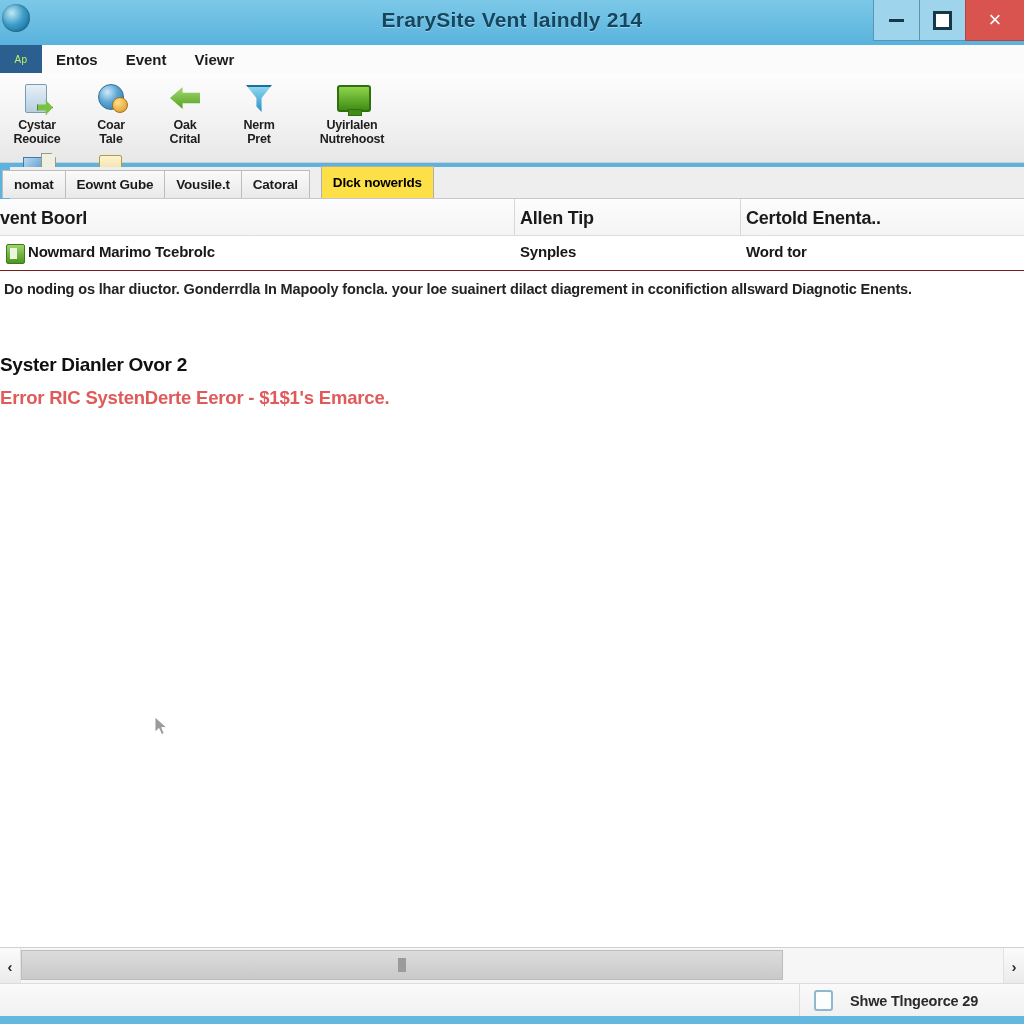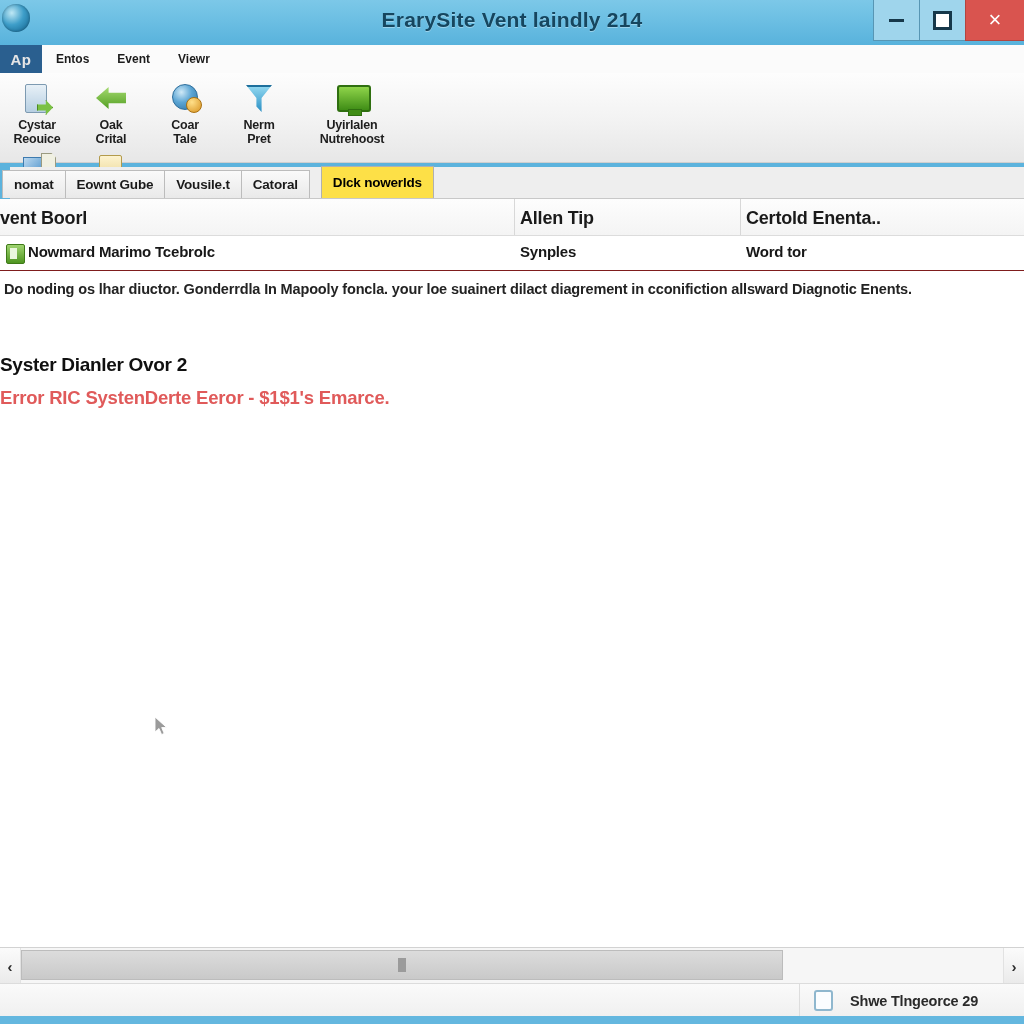--- a/index.html
+++ b/index.html
@@ -82,33 +82,33 @@
     left: 0; top: 45px;
     width: 1024px; height: 28px;
     background: #fbfbfb;
     border-bottom: 1px solid #e4e4e4;
     display: flex;
     align-items: stretch;
   }
   .menu-app {
     width: 42px;
     background: #2a5f8f;
-    color: #e5e5e5;
-    font-size: 15px;
-    font-weight: 700;
+    color: #bef264;
+    font-size: 10px;
+    font-weight: 400;
     display: flex;
     align-items: center;
     justify-content: center;
     letter-spacing: .5px;
   }
   .menu-item {
     display: flex;
     align-items: center;
     padding: 0 14px;
-    font-size: 12px;
+    font-size: 15px;
     font-weight: 600;
     color: #1c1c1c;
   }
 
   
   .toolbar {
     position: absolute;
     left: 0; top: 73px;
     width: 1024px; height: 90px;
     background: linear-gradient(to bottom, #fdfdfd 0%, #f2f2f2 55%, #e7e7e7 100%);
@@ -452,32 +452,32 @@
       <div class="tbitem">
         <div class="tbicon">
             <span class="ic-doc"></span>
           </div>
         <div class="tblabel">Cystar</div>
         <div class="tblabel">Reouice</div>
       </div>
 
       <div class="tbitem">
         <div class="tbicon">
+            <span class="ic-globe"></span>
+          </div>
+        <div class="tblabel">Coar</div>
+        <div class="tblabel">Tale</div>
+      </div>
+
+      <div class="tbitem">
+        <div class="tbicon">
             <span class="ic-arrow"></span>
           </div>
         <div class="tblabel">Oak</div>
         <div class="tblabel">Crital</div>
-      </div>
-
-      <div class="tbitem">
-        <div class="tbicon">
-            <span class="ic-globe"></span>
-          </div>
-        <div class="tblabel">Coar</div>
-        <div class="tblabel">Tale</div>
       </div>
 
       <div class="tbitem">
         <div class="tbicon">
             <span class="ic-funnel"></span>
           </div>
         <div class="tblabel">Nerm</div>
         <div class="tblabel">Pret</div>
       </div>
 

